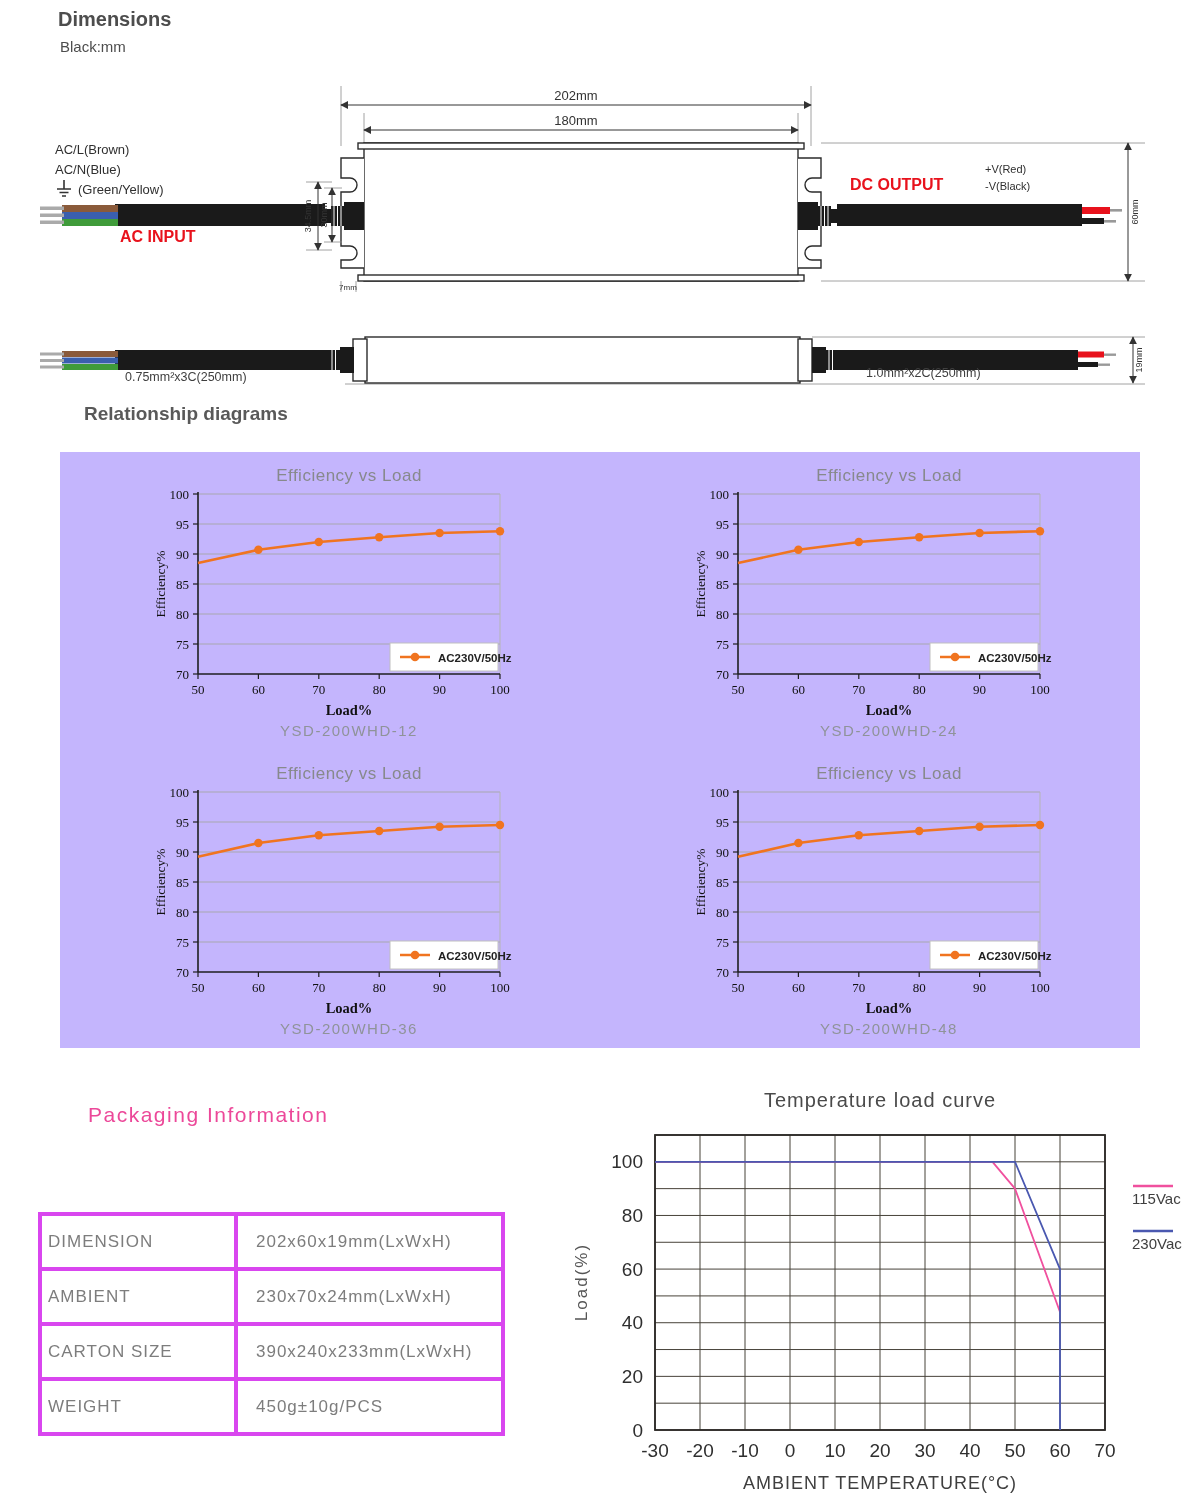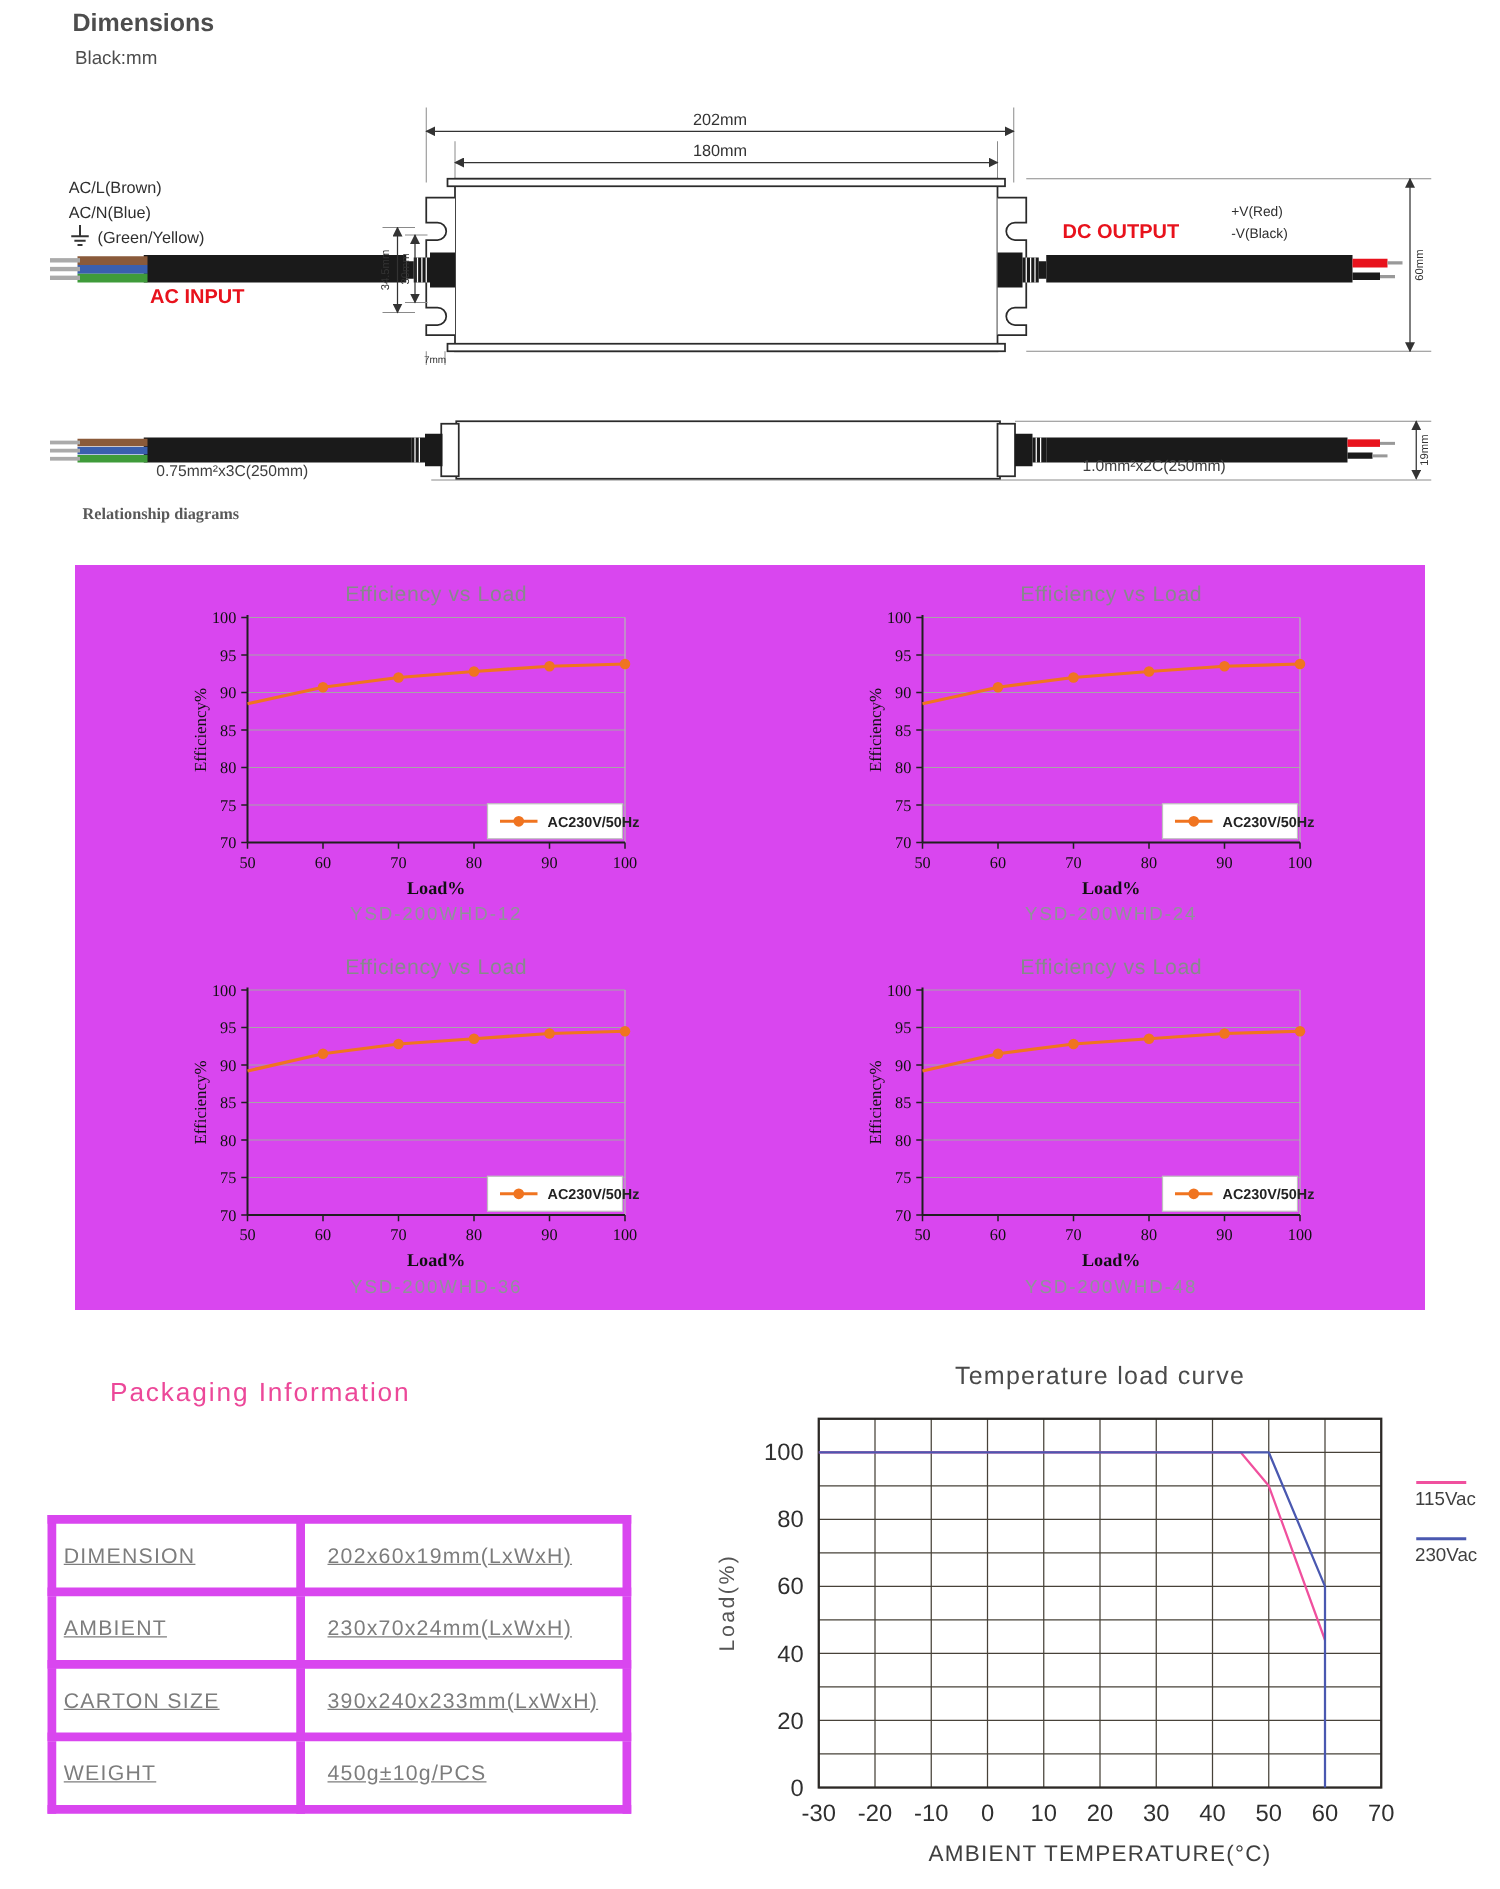--- a/index.html
+++ b/index.html
@@ -1,31 +1,31 @@
 <!DOCTYPE html>
 <html><head>
 <meta charset="utf-8">
 <style>
   html,body{margin:0;padding:0;background:#fff;}
   .page{position:relative;width:1200px;height:1511px;background:#fff;
         font-family:"Liberation Sans",sans-serif;overflow:hidden;}
   .abs{position:absolute;}
   .h-dim{left:58px;top:8px;font-size:20px;font-weight:bold;color:#4d4d4d;}
   .h-unit{left:60px;top:38px;font-size:15px;color:#4d4d4d;}
-  .h-rel{left:66px;top:403px;font-size:13px;font-weight:bold;color:#595959;font-family:Liberation Serif, serif;}
+  .h-rel{left:84px;top:403px;font-size:19px;font-weight:bold;color:#595959;}
   .h-pack{left:60px;top:1103px;font-size:21px;color:#ec4899;letter-spacing:1.5px;margin-left:28px;}
-  .charts-panel{left:60px;top:452px;width:1080px;height:596px;background:#d946ef;}
+  .charts-panel{left:60px;top:452px;width:1080px;height:596px;background:#c4b5fd;}
   .chart-cell{position:absolute;width:540px;height:298px;}
   .chart-cell svg{display:block;width:540px;height:298px;}
   .temp-wrap{left:555px;top:1085px;width:645px;height:426px;}
   .temp-wrap svg{display:block;width:645px;height:426px;}
   
   .pack-table{left:38px;top:1212px;width:467px;border-collapse:collapse;}
-  .pack-table td{border:7px solid #d946ef;height:51px;font-size:17px;color:#7d7d7d;
-                 letter-spacing:1px;padding:0 0 0 6px;text-decoration:underline;}
+  .pack-table td{border:4px solid #d946ef;height:51px;font-size:17px;color:#7d7d7d;
+                 letter-spacing:1px;padding:0 0 0 6px;}
   .pack-table td.lbl{width:186px;}
   .pack-table td.val{padding-left:18px;}
   
   .dimtxt{font-family:"Liberation Sans",sans-serif;font-size:13px;fill:#333;}
   .tinytxt{font-family:"Liberation Sans",sans-serif;font-size:9px;fill:#333;}
   .microtxt{font-family:"Liberation Sans",sans-serif;font-size:8px;fill:#333;}
   .lbltxt{font-family:"Liberation Sans",sans-serif;font-size:13px;fill:#2f2f2f;}
   .smalltxt{font-family:"Liberation Sans",sans-serif;font-size:11px;fill:#2f2f2f;}
   .redtxt{font-family:"Liberation Sans",sans-serif;font-size:16px;font-weight:bold;fill:#e8121c;}
   .cabletxt{font-family:"Liberation Sans",sans-serif;font-size:12.5px;fill:#3f3f3f;}

